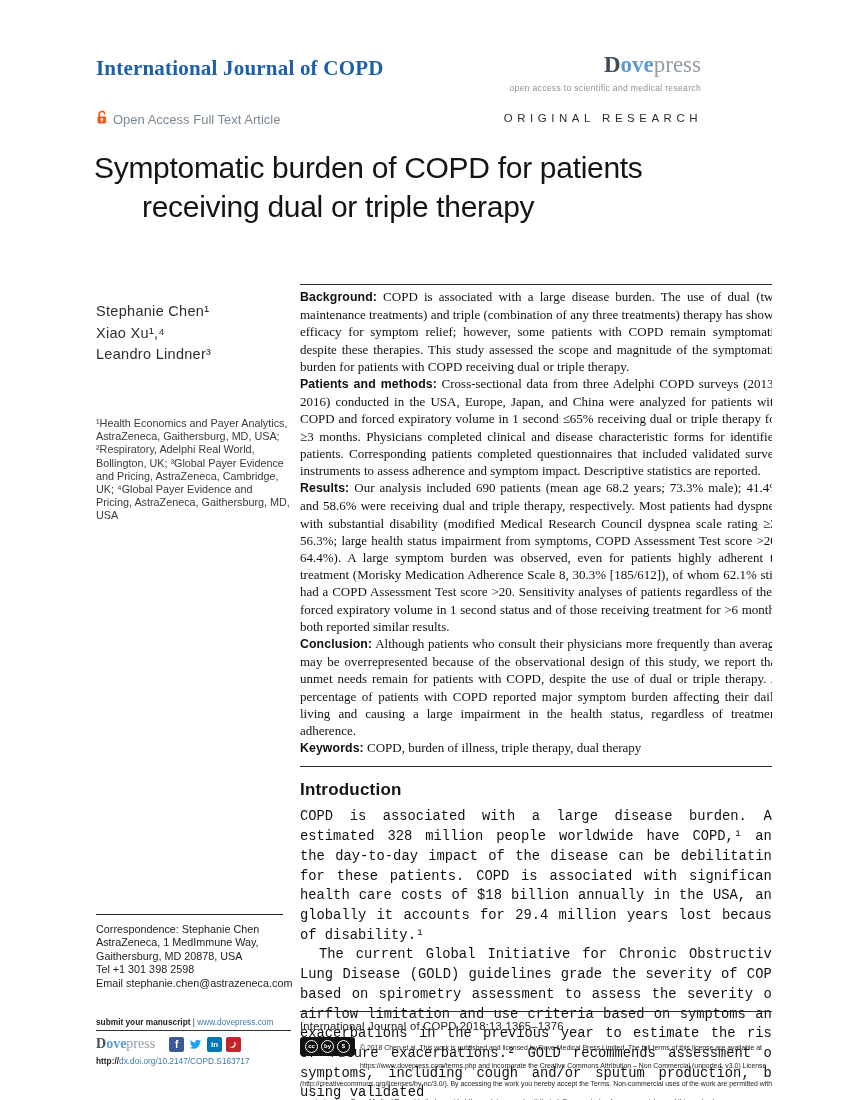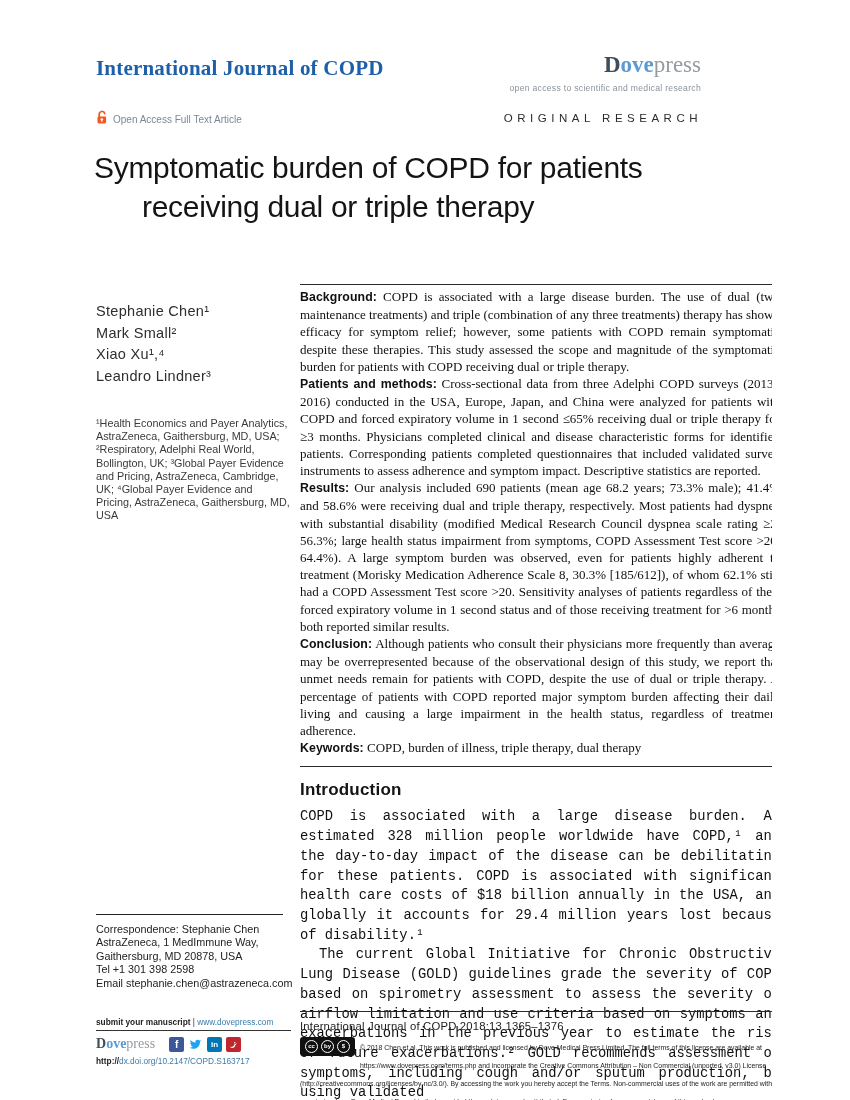--- a/index.html
+++ b/index.html
@@ -9,21 +9,21 @@
 
   
   .journal-title{left:96px;top:56px;font-family:"Liberation Serif",serif;font-weight:bold;
                  font-size:21px;color:#1d5fa8;letter-spacing:0.2px;}
   .dove-logo{right:71px;top:52px;font-family:"Liberation Serif",serif;font-size:23px;text-align:right;}
   .dove-logo .d{color:#3f4d58;font-weight:bold;}
   .dove-logo .ove{color:#5b9bd5;font-weight:bold;}
   .dove-logo .press{color:#949ba1;}
   .tagline{right:71px;top:83px;font-size:8.6px;color:#8a9299;text-align:right;letter-spacing:0.3px;}
   .oa-badge{left:96px;top:110px;display:flex;align-items:center;gap:5px;}
-  .oa-badge .oa-text{font-size:10px;color:#7c8894;}
+  .oa-badge .oa-text{font-size:13px;color:#7c8894;}
   .original-research{right:70px;top:112px;font-size:11.5px;color:#2b2b2b;letter-spacing:4.5px;}
 
   .article-title{left:94px;top:148px;width:640px;font-size:30px;line-height:39px;
                  font-weight:400;color:#141414;letter-spacing:-0.3px;}
 
   
   .authors{left:96px;top:301px;width:200px;font-size:14.5px;line-height:21.5px;
            color:#2e2e2e;letter-spacing:0.3px;}
   .affiliations{left:96px;top:389px;width:194px;font-size:10.8px;line-height:13.2px;color:#3a3a3a;margin-top:28px;}
   .corr-rule{left:96px;top:914px;width:187px;border-top:1.2px solid #222;}
@@ -100,21 +100,20 @@
 
   <div class="abs original-research">ORIGINAL RESEARCH</div>
 
   <h1 class="abs article-title" style="margin:0;">
     <span style="display:block;">Symptomatic burden of COPD for patients</span>
     <span style="display:block;margin-left:48px;">receiving dual or triple therapy</span>
   </h1>
 
   <div class="abs authors">
     <div>Stephanie Chen¹</div>
-    <div>Mark Small²</div>
     <div>Xiao Xu¹,⁴</div>
     <div>Leandro Lindner³</div>
   </div>
 
   <div class="abs affiliations">¹Health Economics and Payer Analytics, AstraZeneca, Gaithersburg, MD, USA; ²Respiratory, Adelphi Real World, Bollington, UK; ³Global Payer Evidence and Pricing, AstraZeneca, Cambridge, UK; ⁴Global Payer Evidence and Pricing, AstraZeneca, Gaithersburg, MD, USA</div>
 
   <div class="abs corr-rule"></div>
   <div class="abs correspondence">
     <div>Correspondence: Stephanie Chen</div>
     <div>AstraZeneca, 1 MedImmune Way,</div>

